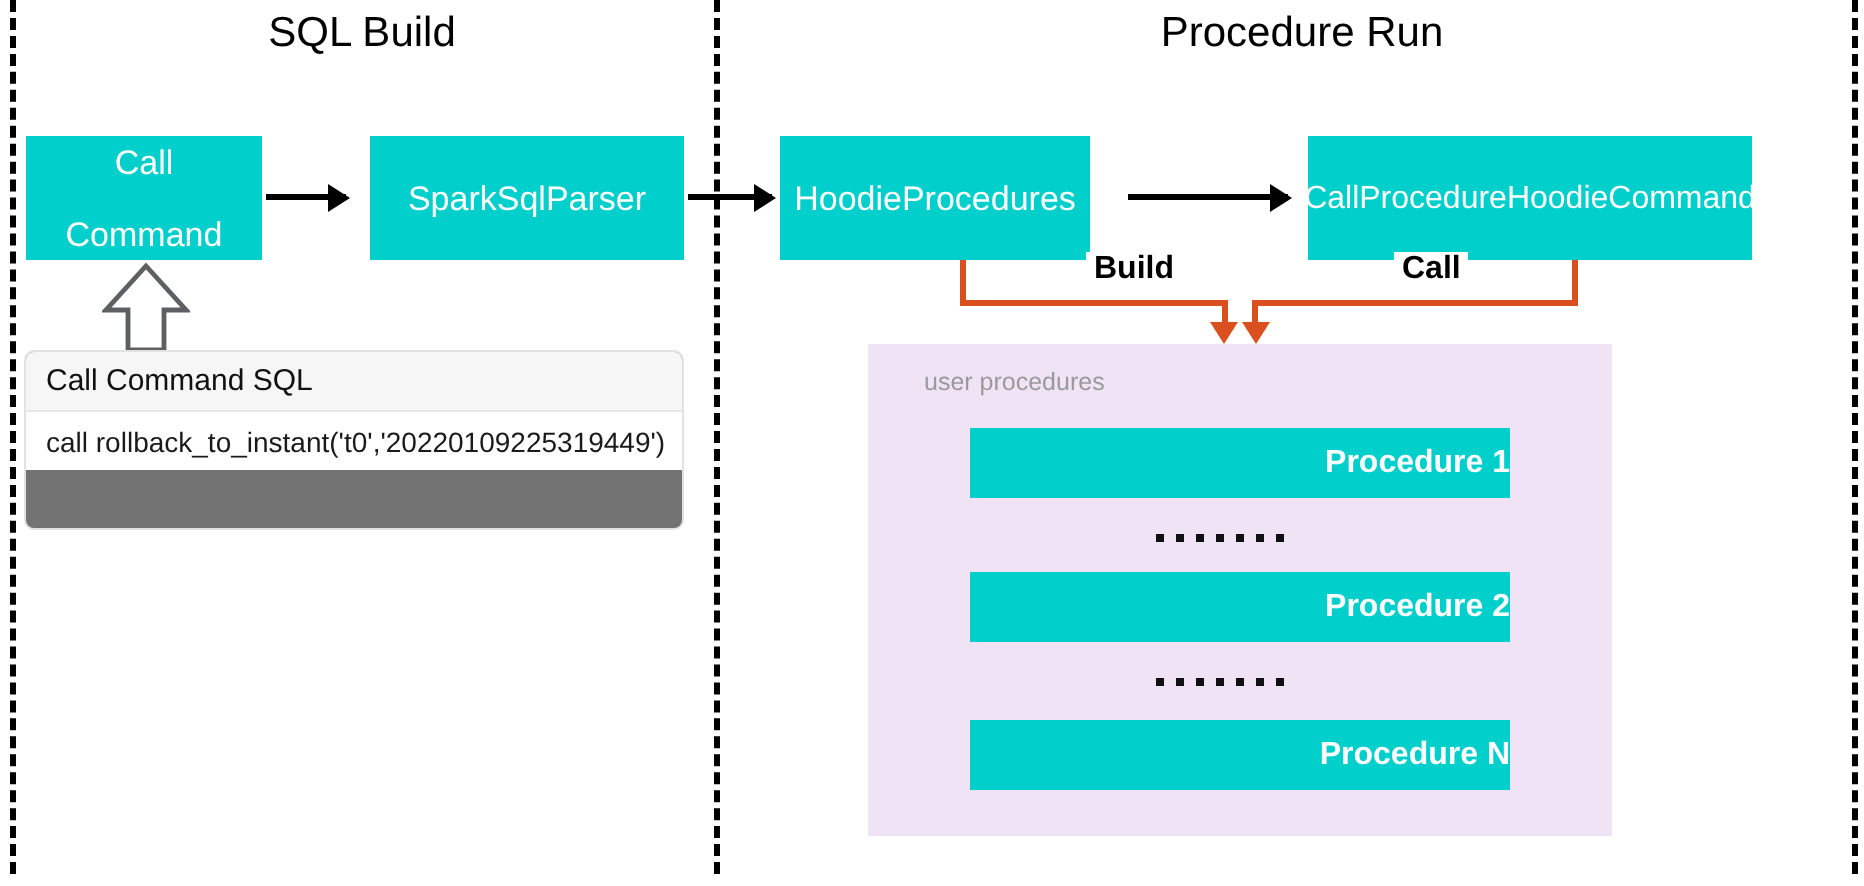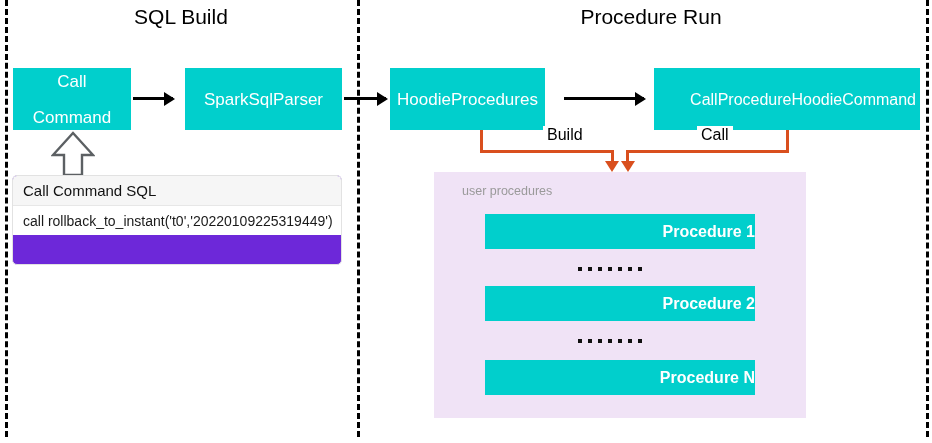--- a/index.html
+++ b/index.html
@@ -74,21 +74,21 @@
   
   .blockarrow {
     position: absolute;
   }
 
   
   .sqlcard {
     position: absolute;
     border: 1px solid #e2e2e2;
     border-radius: 5px;
-    background: #6d28d9;
+    background: #737373;
     box-sizing: border-box;
     overflow: hidden;
   }
   .sqlcard .row {
     box-sizing: border-box;
     padding: 0 10px;
     display: flex;
     align-items: center;
     font-size: 14px;
     color: #1a1a1a;
@@ -115,20 +115,21 @@
     border-right: 7px solid transparent;
     border-top: 11px solid #d94f1e;
   }
   .olabel {
     position: absolute;
     font-size: 16px;
     color: #000000;
     background: #ffffff;
     padding: 0 4px;
     white-space: nowrap;
+    font-weight: bold;
   }
 
   
   .proc-panel {
     position: absolute;
     background: #f0e3f6;
   }
   .proc-panel-label {
     position: absolute;
     font-size: 12.5px;
@@ -196,21 +197,21 @@
     <div class="row head" style="height:30px;">Call Command SQL</div>
     <div class="row" style="height:29px;">call rollback_to_instant('t0','20220109225319449')</div>
   </div>
 
   <div class="tealbox" style="left:390px; top:68px; width:155px; height:62px;">
     <span>HoodieProcedures</span>
   </div>
 
   <div class="harrow" style="left:564px; top:97px; width:80px;"></div>
 
-  <div class="tealbox small" style="left:654px; top:68px; width:266px; height:62px;justify-content:flex-end;">
+  <div class="tealbox small" style="left:654px; top:68px; width:222px; height:62px;">
     <span>CallProcedureHoodieCommand</span>
   </div>
 
   <div class="oline" style="left:480px; top:130px; width:3px; height:23px;"></div>
   <div class="oline" style="left:480px; top:150px; width:134px; height:3px;"></div>
   <div class="oline" style="left:611px; top:150px; width:3px; height:14px;"></div>
   <div class="oarrow" style="left:605px; top:161px;"></div>
   <div class="olabel" style="left:543px; top:126px;">Build</div>
 
   <div class="oline" style="left:786px; top:130px; width:3px; height:23px;"></div>

